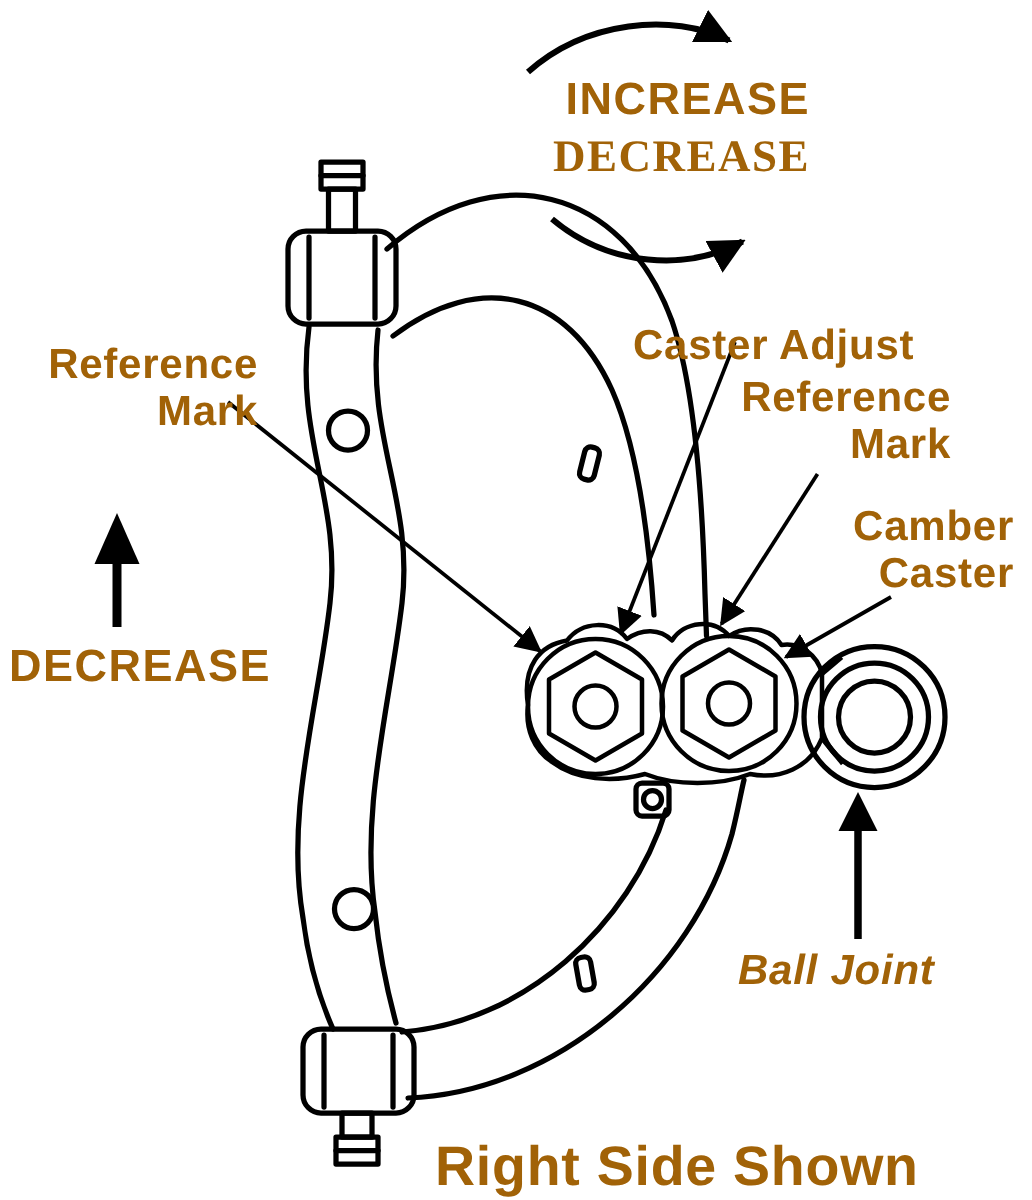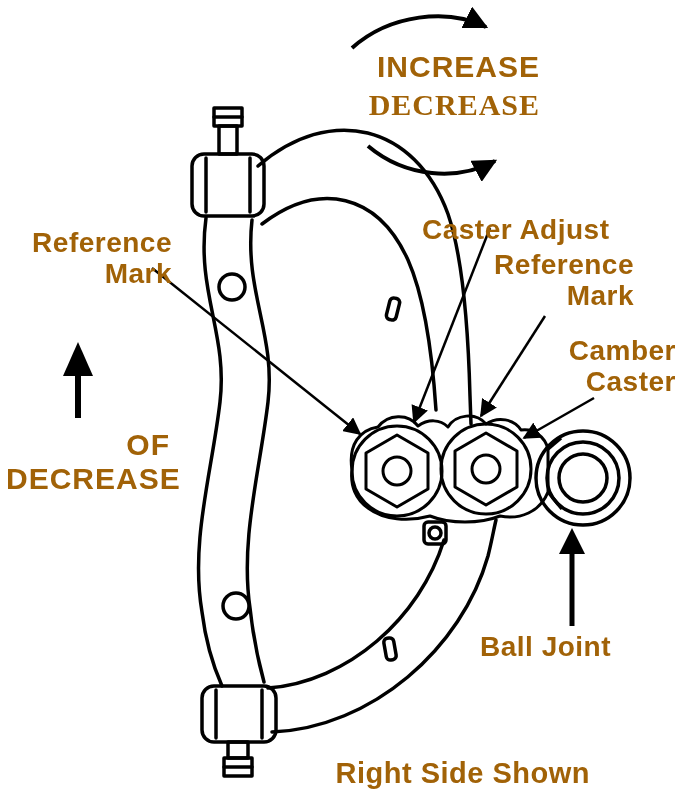--- a/index.html
+++ b/index.html
@@ -33,21 +33,21 @@
   }
   .label.big {
     font-size: 30px;
     letter-spacing: 1px;
   }
   .label.callout {
     font-size: 28px;
     letter-spacing: 0.5px;
   }
   .label.caption {
-    font-size: 29px;
+    font-size: 37px;
     letter-spacing: 0.5px;
   }
   .label .line { display: block; }
 </style>
 </head>
 <body>
 
 <div class="stage">
 
   <svg class="drawing" viewBox="0 0 688 800" xmlns="http://www.w3.org/2000/svg">
@@ -153,21 +153,20 @@
     <span class="line">Reference</span>
     <span class="line">Mark</span>
   </div>
 
   <div class="label callout" style="left:556px; top:336px; width:120px;">
     <span class="line">Camber</span>
     <span class="line">Caster</span>
   </div>
 
   <div class="label big" style="left:6px; top:428px; width:164px; line-height:34px;">
-    <span class="line">OF</span>
     <span class="line">DECREASE</span>
   </div>
 
-  <div class="label callout" style="left:480px; top:632px; width:130px;">Ball Joint</div>
+  <div class="label callout" style="left:492px; top:632px; width:130px;font-style:italic;">Ball Joint</div>
 
   <div class="label caption" style="left:290px; top:758px; width:300px;">Right Side Shown</div>
 
 </div>
 
 </body></html>

